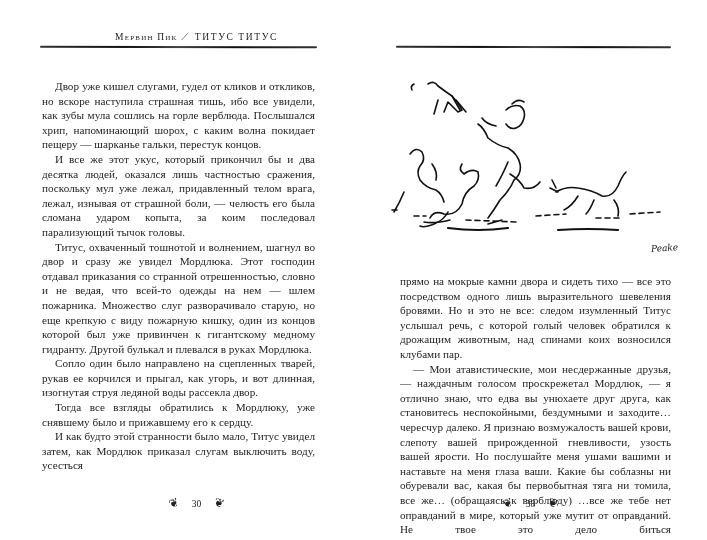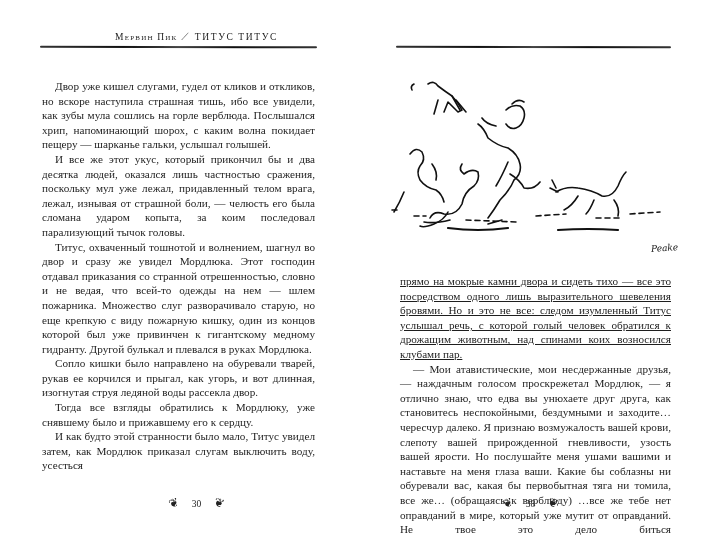--- a/index.html
+++ b/index.html
@@ -27,21 +27,21 @@
     .page.left .head-rule { left: 40px; width: 277px; }
     .page.right .head-rule { left: 42px; width: 275px; }
 
     .text-block {
       position: absolute; font-size: 11.2px; line-height: 14.6px;
       text-align: justify; hyphens: manual;
     }
     .page.left .text-block { left: 42px; top: 79px; width: 273px; }
     .page.right .text-block { left: 46px; top: 274px; width: 271px; }
     .text-block p { margin: 0; text-indent: 13px; }
-    .text-block p.cont { text-indent: 0; text-decoration: underline; }
+    .text-block p.cont { text-indent: 0; }
     .text-block p.last-line { text-align-last: justify; }
 
     .illustration {
       position: absolute; left: 34px; top: 74px; width: 290px; height: 170px;
     }
     .signature {
       position: absolute; left: 297px; top: 243px; font-size: 9px; font-style: italic;
       font-family: "DejaVu Serif", serif; color: #111; transform: rotate(-4deg);
     }
 
@@ -60,24 +60,24 @@
 
 <div class="page left">
   <div class="running-head">
     <span class="head-author">Мервин Пик</span>
     <span class="head-sep">⁄</span>
     <span class="head-title">ТИТУС ТИТУС</span>
   </div>
   <div class="head-rule"></div>
 
   <div class="text-block">
-    <p>Двор уже кишел слугами, гудел от кликов и откликов, но вскоре наступила страшная тишь, ибо все увидели, как зу­бы мула сошлись на горле верблюда. Послышался хрип, напо­минающий шорох, с каким волна покидает пещеру — шарка­нье гальки, услышал голышей.</p>
+    <p>Двор уже кишел слугами, гудел от кликов и откликов, но вскоре наступила страшная тишь, ибо все увидели, как зу­бы мула сошлись на горле верблюда. Послышался хрип, напо­минающий шорох, с каким волна покидает пещеру — шарка­нье гальки, перестук концов.</p>
     <p>И все же этот укус, который прикончил бы и два десятка лю­дей, оказался лишь частностью сражения, поскольку мул уже лежал, придавленный телом врага, лежал, изнывая от страш­ной боли, — челюсть его была сломана ударом копыта, за коим последовал парализующий тычок головы.</p>
     <p>Титус, охваченный тошнотой и волнением, шагнул во двор и сразу же увидел Мордлюка. Этот господин отдавал приказа­ния со странной отрешенностью, словно и не ведая, что всей-то одежды на нем — шлем пожарника. Множество слуг развора­чивало старую, но еще крепкую с виду пожарную кишку, один из концов которой был уже привинчен к гигантскому медному гидранту. Другой булькал и плевался в руках Мордлюка.</p>
-    <p>Сопло кишки было направлено на обуревали тварей, ру­кав ее корчился и прыгал, как угорь, и вот длинная, изогнутая струя ледяной воды рассекла двор.</p>
+    <p>Сопло один было направлено на сцепленных тварей, ру­кав ее корчился и прыгал, как угорь, и вот длинная, изогнутая струя ледяной воды рассекла двор.</p>
     <p>Тогда все взгляды обратились к Мордлюку, уже снявшему было и прижавшему его к сердцу.</p>
     <p class="last-line">И как будто этой странности было мало, Титус увидел за­тем, как Мордлюк приказал слугам выключить воду, усесться</p>
   </div>
 
   <div class="folio">
     <span class="sprig l">❦</span>
     <span>30</span>
     <span class="sprig r">❦</span>
   </div>
 </div>

